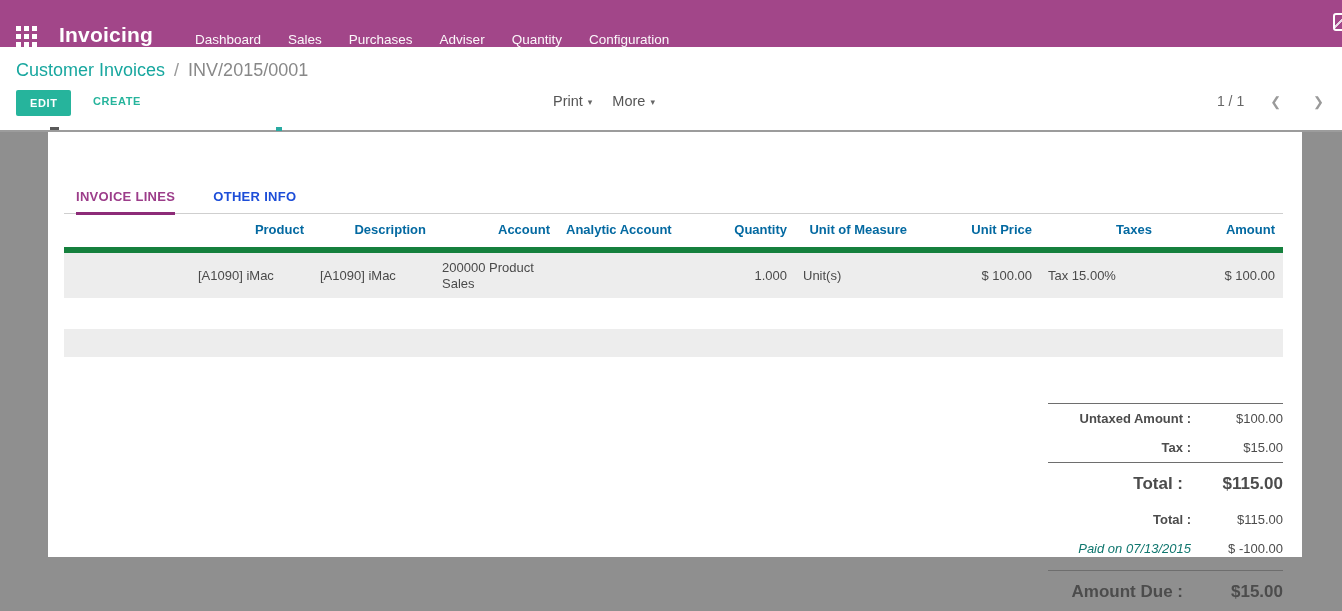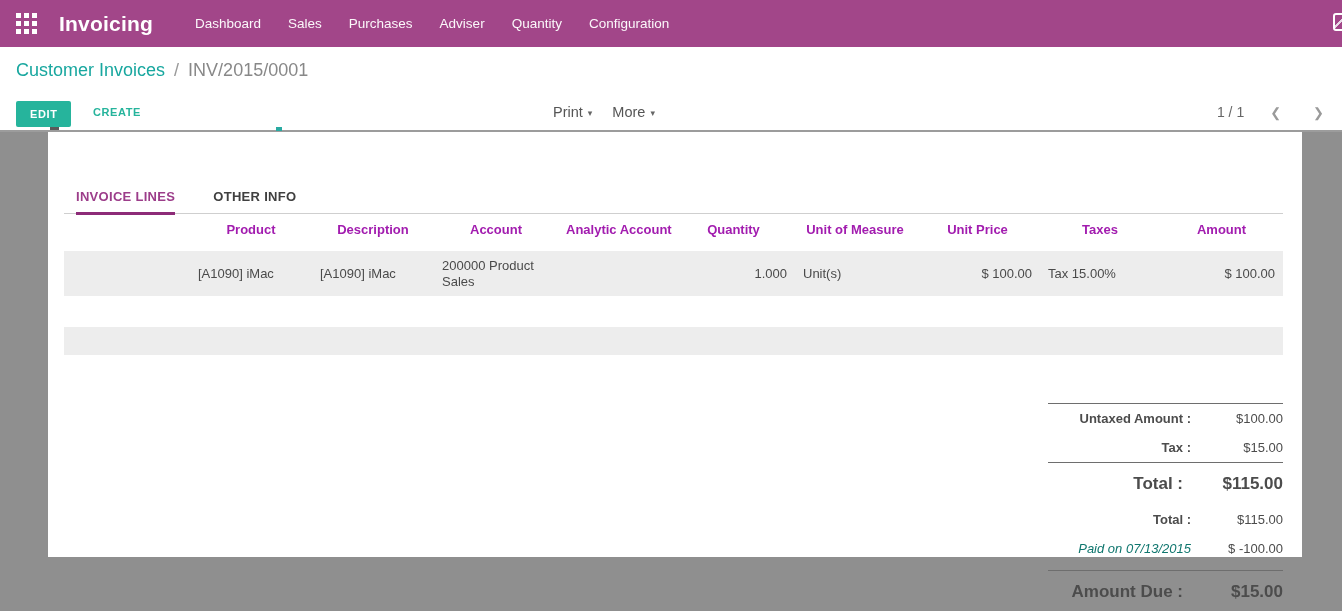--- a/index.html
+++ b/index.html
@@ -9,21 +9,21 @@
     background: #8f8f8f;
     color: #4c4c4c;
     position: relative;
   }
 
   
   .navbar {
     height: 47px;
     background: #a24689;
     display: flex;
-    align-items: center;
+    align-items: flex-end;
     padding: 0 16px;
     position: relative;
   }
   .apps-icon { width: 21px; height: 21px; margin-right: 22px; cursor: pointer; flex: none; }
   .brand {
     color: #fff; font-size: 21px; font-weight: bold;
     margin-right: 42px; letter-spacing: 0.2px; cursor: pointer;
   }
   .nav-menu { display: flex; align-items: center; gap: 27px; }
   .nav-item { color: rgba(255,255,255,0.96); font-size: 13.5px; cursor: pointer; }
@@ -40,21 +40,21 @@
     background: #fff;
     border-bottom: 2px solid #9c9c9c;
     padding: 0 16px;
     position: relative;
   }
   .breadcrumb { padding-top: 13px; font-size: 18px; color: #888; }
   .breadcrumb .bc-link { color: #18a79f; cursor: pointer; }
   .breadcrumb .bc-sep { color: #999; padding: 0 4px; }
   .breadcrumb .bc-current { color: #888; }
 
-  .cp-row { position: relative; margin-top: 20px; height: 27px; }
+  .cp-row { position: relative; margin-top: 9px; height: 27px; }
   .btn-edit {
     display: inline-block; background: #26b49c; color: #fff;
     font-size: 11px; font-weight: bold; letter-spacing: 0.6px;
     padding: 7px 14px; border: none; border-radius: 2px; cursor: pointer;
     font-family: "Liberation Sans", sans-serif;
   }
   .btn-create {
     display: inline-block; background: none; border: none; color: #26b49c;
     font-size: 11px; font-weight: bold; letter-spacing: 0.6px;
     margin-left: 17px; cursor: pointer; vertical-align: 2px;
@@ -87,36 +87,36 @@
   }
 
   .tabs {
     margin: 0 19px 0 16px;
     padding: 57px 0 0 12px;
     border-bottom: 1px solid #cfcfcf;
     display: flex; gap: 38px;
   }
   .tab {
     font-size: 13px; font-weight: bold; letter-spacing: 0.3px;
-    padding-bottom: 8px; color: #404040; cursor: pointer;
+    padding-bottom: 8px; color: #1d4ed8; cursor: pointer;
   }
   .tab.active { color: #9c3d8a; border-bottom: 3px solid #8d2b78; margin-bottom: -2px; }
 
   table.lines {
     margin: 0 19px 0 16px;
     width: 1219px;
     border-collapse: collapse;
     table-layout: fixed;
     font-size: 13px;
     color: #4a4a4a;
   }
   table.lines th {
-    text-align: center; font-weight: bold; color: #a21caf;
+    text-align: right; font-weight: bold; color: #0369a1;
     padding: 8px 8px 10px 8px;
-    border-bottom: 1px solid #15803d;
+    border-bottom: 6px solid #15803d;
     white-space: nowrap; overflow: hidden;
   }
   table.lines tbody tr { background: #ededed; cursor: pointer; }
   table.lines td {
     padding: 7px 8px;
     border-top: 4px solid #fff;
     vertical-align: middle;
     line-height: 1.2;
   }
   .num { text-align: right; }

